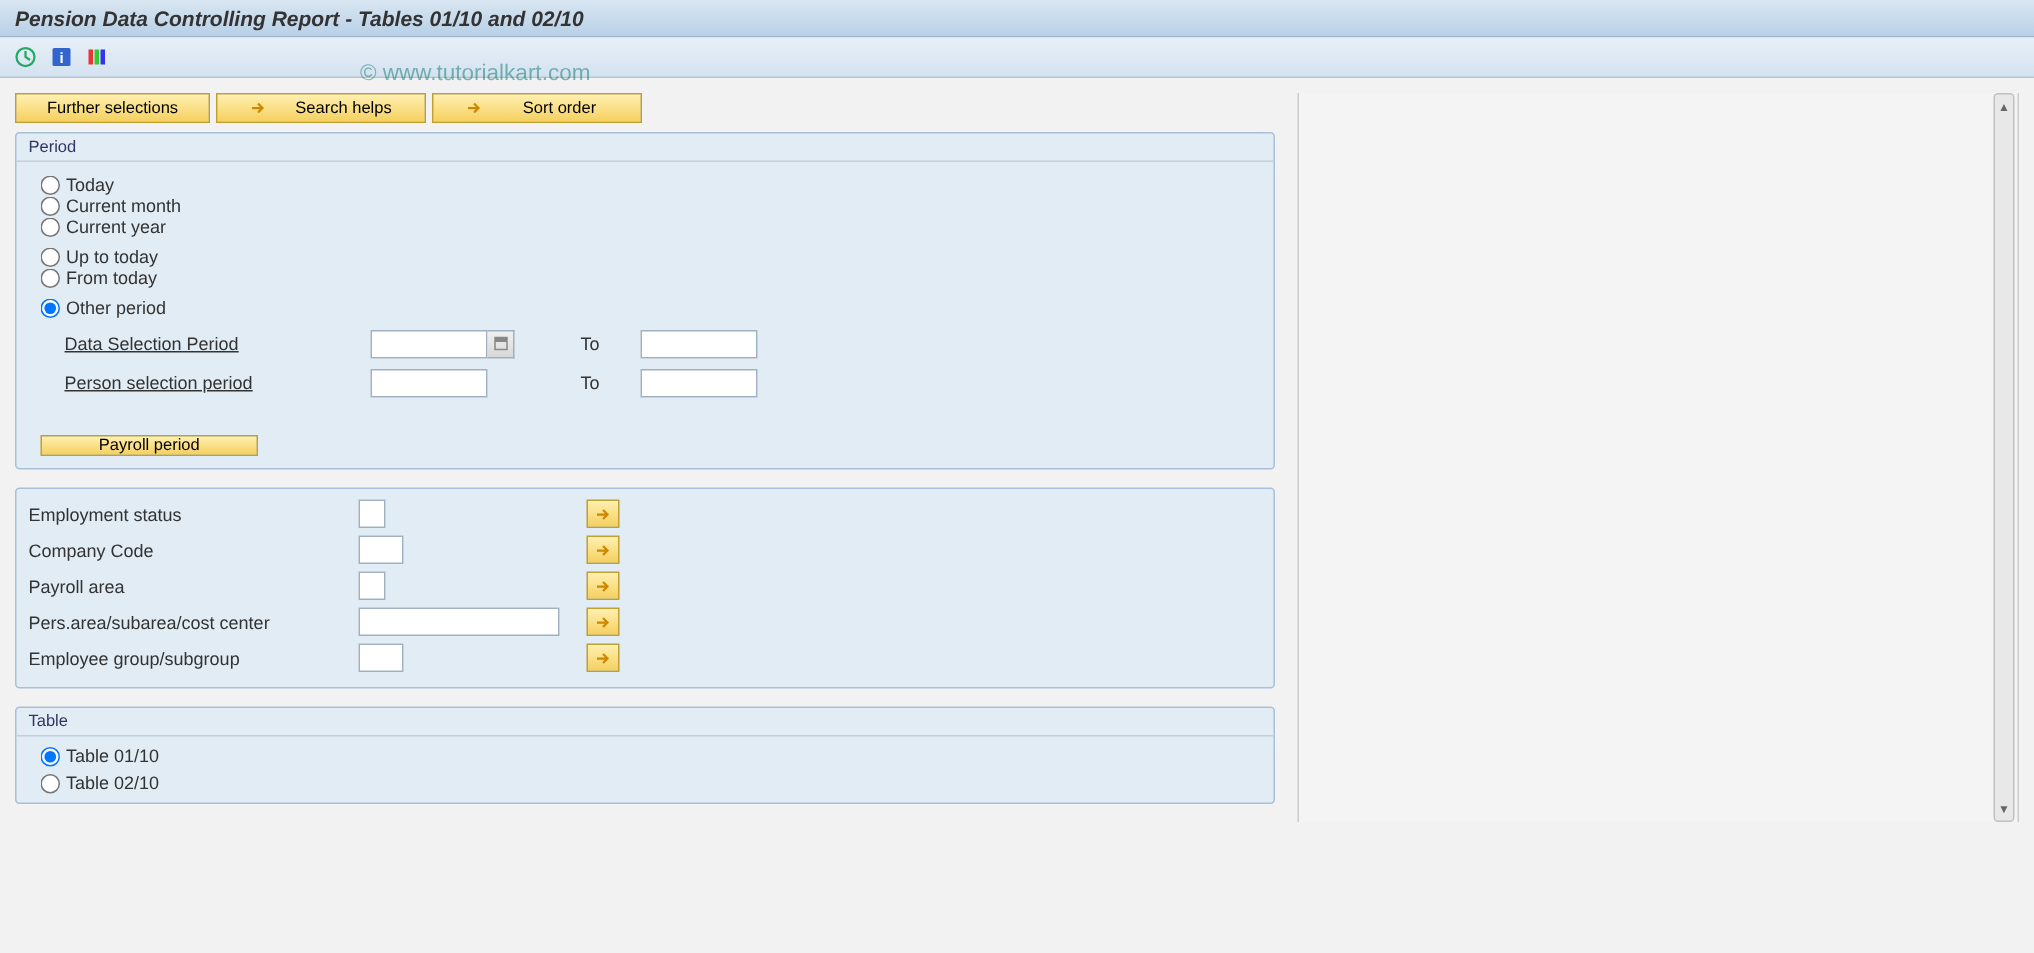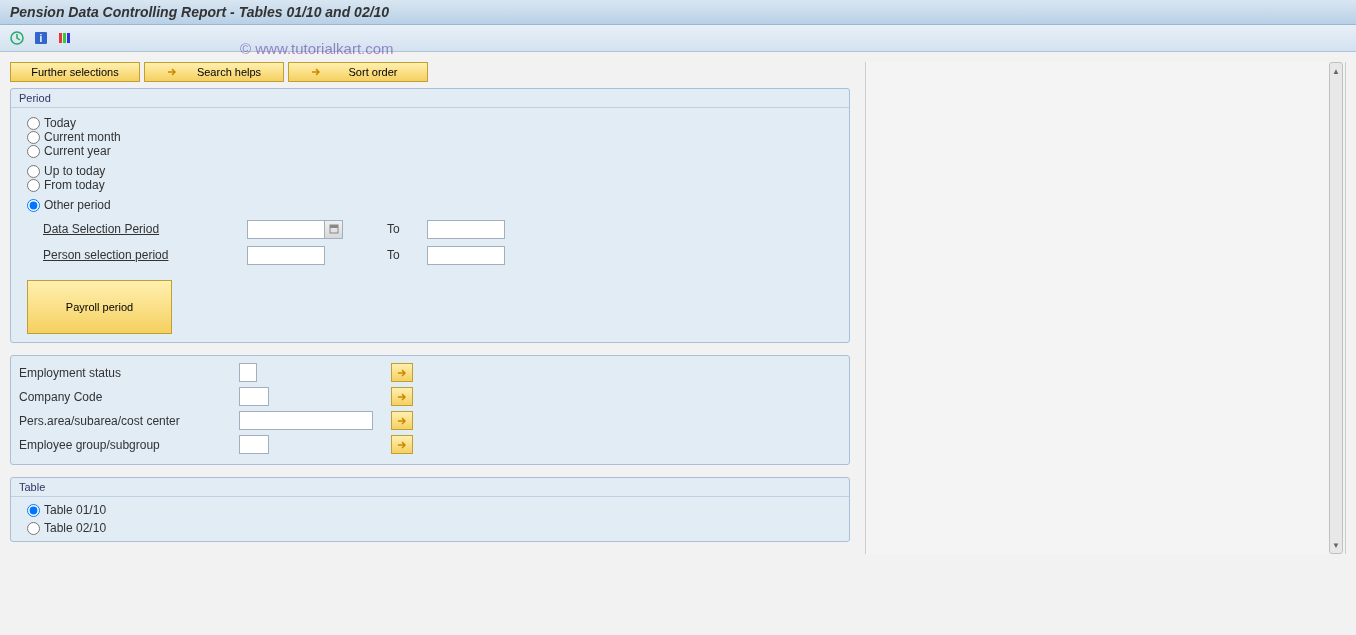--- a/index.html
+++ b/index.html
@@ -35,21 +35,21 @@
       height: 18px;
       display: inline-flex;
       align-items: center;
       justify-content: center;
       cursor: pointer;
     }
     .watermark {
       position: absolute;
       top: 40px;
       left: 240px;
-      color: #4c1d95;
+      color: #0f766e;
       opacity: 0.5;
       font-size: 15px;
       pointer-events: none;
       z-index: 100;
     }
     .content {
       padding: 10px;
       display: flex;
       gap: 15px;
     }
@@ -161,24 +161,24 @@
     }
     .to-label {
       width: 40px;
       text-align: left;
       margin-left: 44px;
       font-size: 12px;
     }
     .payroll-btn {
       background: linear-gradient(to bottom, #fff0b0, #f5d060);
       border: 1px solid #c0a030;
-      padding: 20px 20px;
+      padding: 0 20px;
       font-size: 11px;
       cursor: pointer;
-      margin-top: 10px;
+      margin-top: 20px;
       display: inline-block;
       width: 145px;
       text-align: center;
     }
     .mult-btn {
       width: 22px;
       height: 19px;
       background: linear-gradient(to bottom, #fff0b0, #f5d060);
       border: 1px solid #c0a030;
       display: flex;
@@ -355,20 +355,29 @@
         <div class="sel-field-row">
           <span class="sel-label">Company Code</span>
           <input class="text-input w36" style="">
           <span class="mult-btn" style="margin-left:122px">
               <svg width="10" height="10" viewBox="0 0 10 10">
                 <path d="M1 5 L7 5 M5 2 L8 5 L5 8" stroke="#c80" stroke-width="1.5" fill="none"></path>
               </svg>
             </span>
         </div>
         <div class="sel-field-row">
+          <span class="sel-label">Payroll area</span>
+          <input class="text-input w18" style="">
+          <span class="mult-btn" style="margin-left:134px">
+              <svg width="10" height="10" viewBox="0 0 10 10">
+                <path d="M1 5 L7 5 M5 2 L8 5 L5 8" stroke="#c80" stroke-width="1.5" fill="none"></path>
+              </svg>
+            </span>
+        </div>
+        <div class="sel-field-row">
           <span class="sel-label">Pers.area/subarea/cost center</span>
           <input class="text-input w134" style="">
           <span class="mult-btn near" style="margin-left:18px">
               <svg width="10" height="10" viewBox="0 0 10 10">
                 <path d="M1 5 L7 5 M5 2 L8 5 L5 8" stroke="#c80" stroke-width="1.5" fill="none"></path>
               </svg>
             </span>
         </div>
         <div class="sel-field-row">
           <span class="sel-label">Employee group/subgroup</span>

